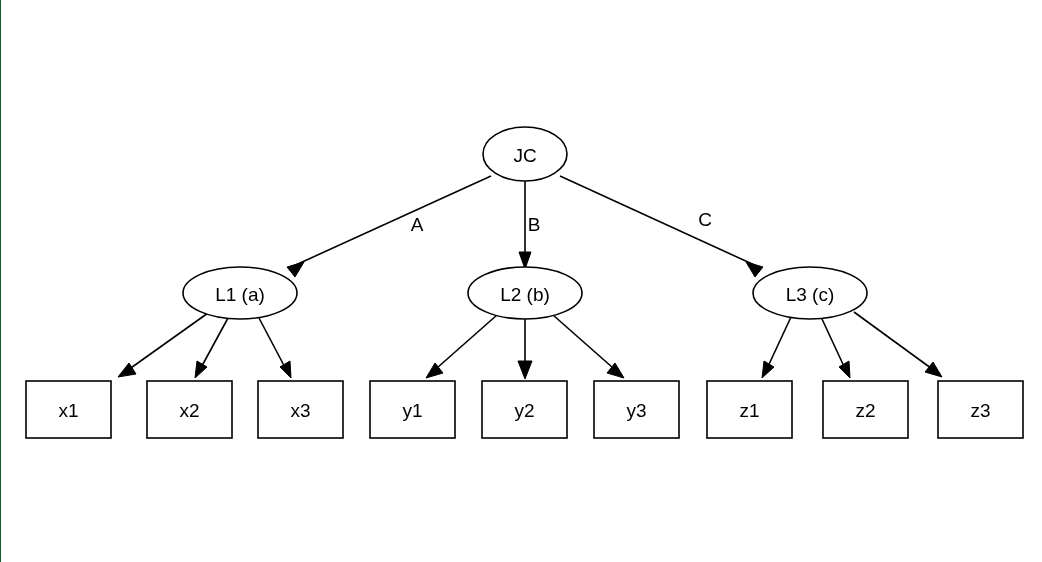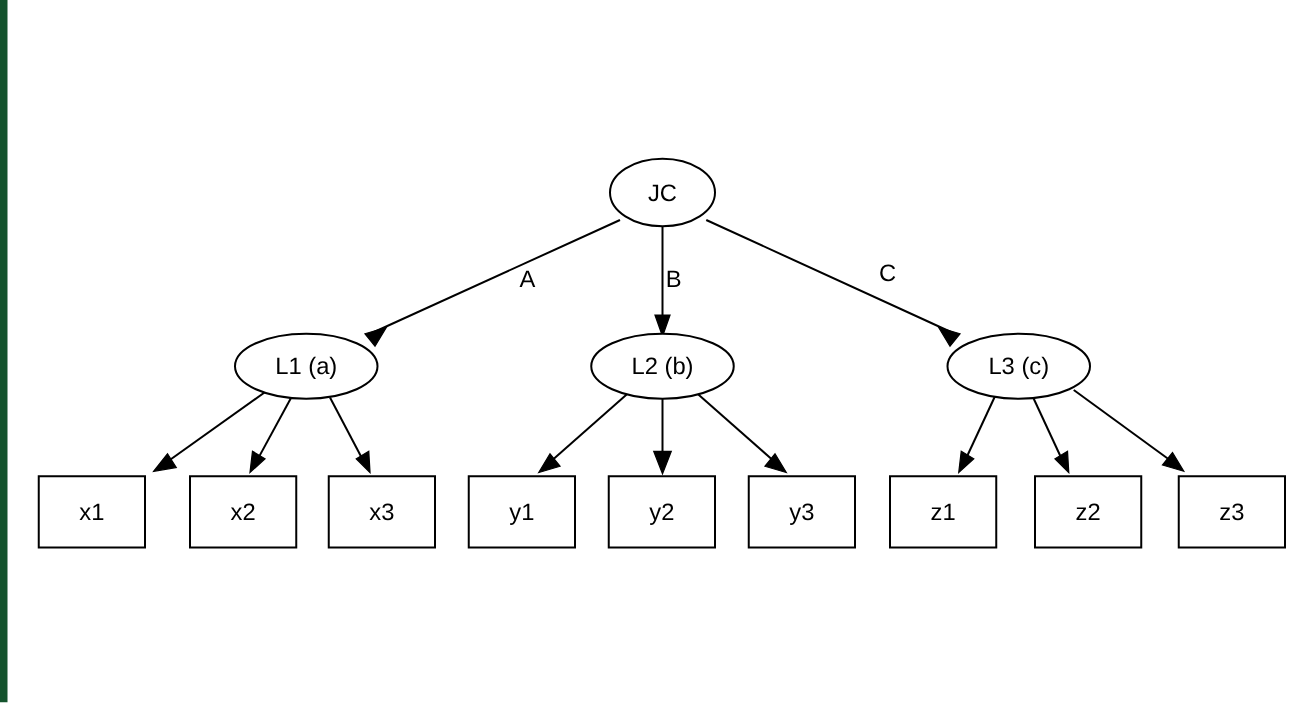--- a/index.html
+++ b/index.html
@@ -5,21 +5,21 @@
   html, body {
     margin: 0;
     padding: 0;
     background: #ffffff;
   }
   #canvas {
     position: relative;
     width: 1042px;
     height: 562px;
     background: #ffffff;
-    border-left: 6px solid #14532d;
+    border-left: 1px solid #14532d;
     box-sizing: border-box;
     overflow: hidden;
     font-family: "Liberation Sans", sans-serif;
   }
   #graph-svg {
     position: absolute;
     top: 0;
     left: 0;
     width: 1042px;
     height: 562px;

